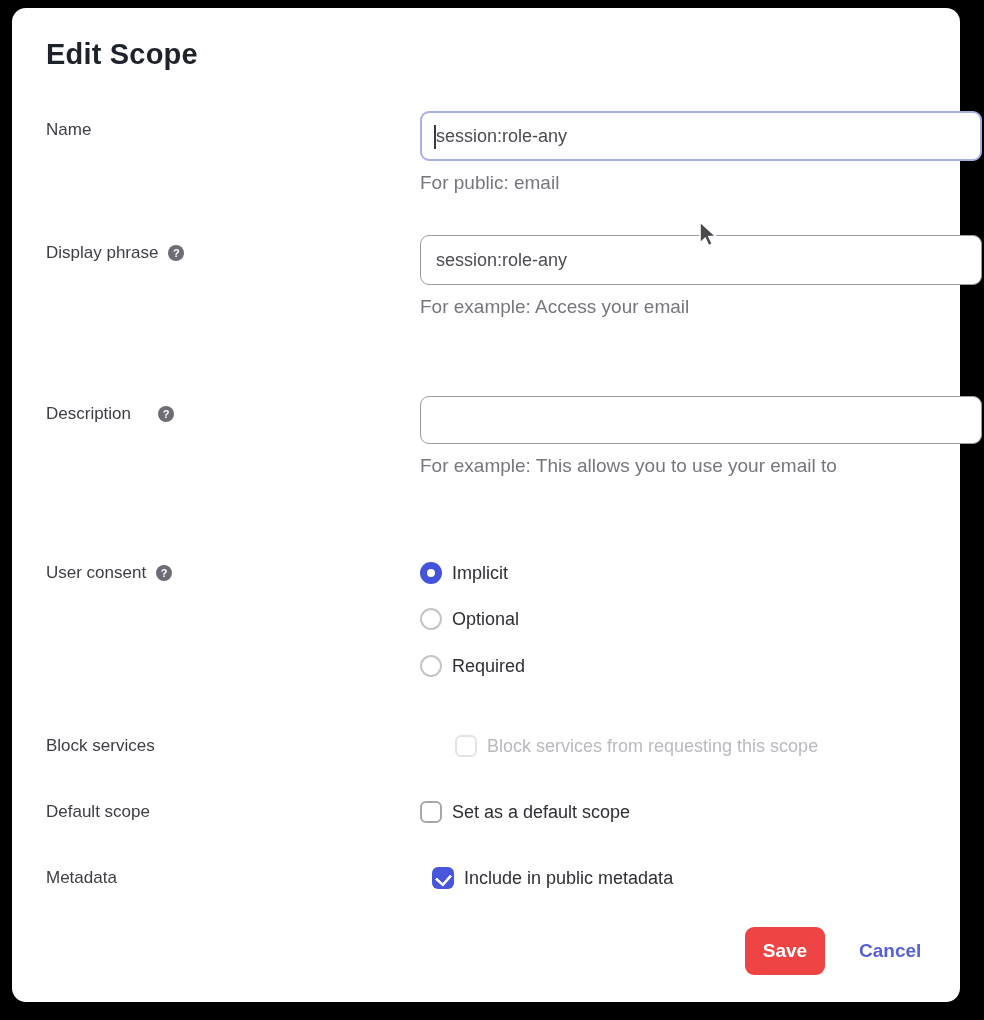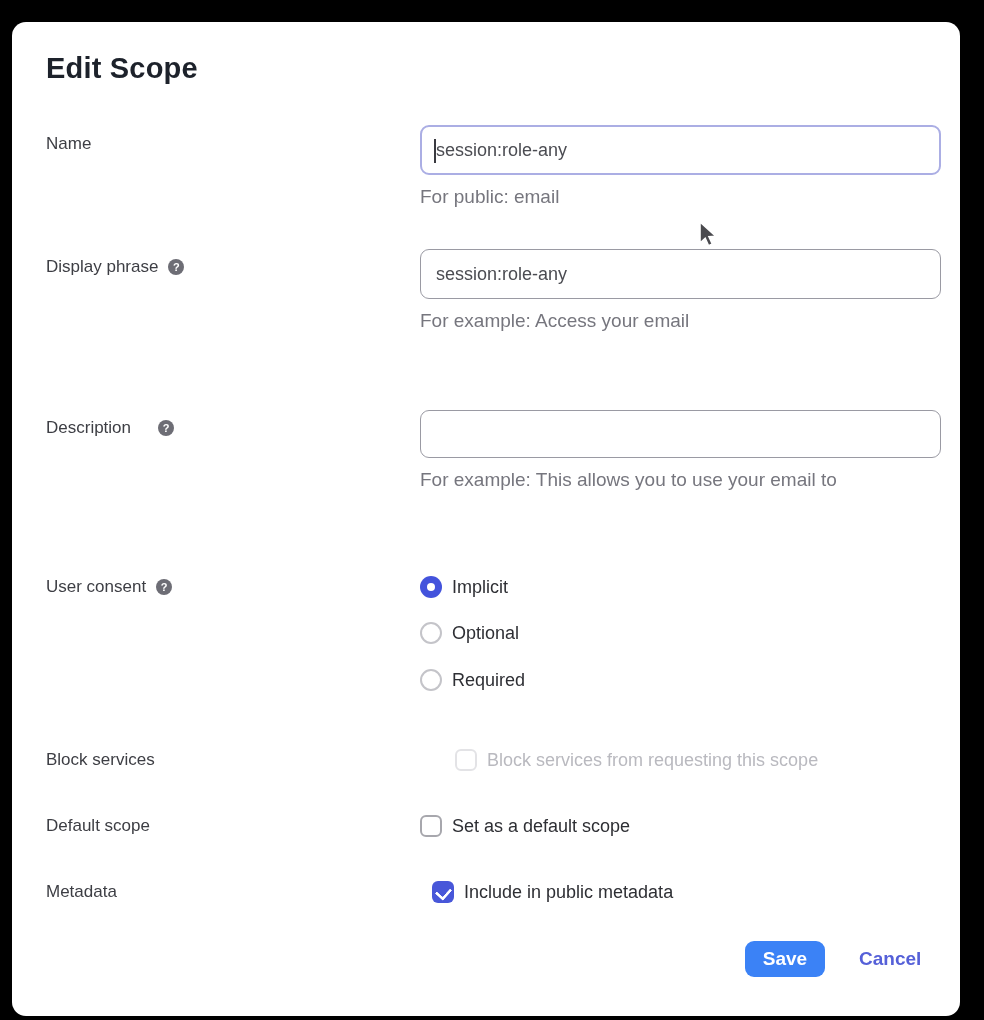--- a/index.html
+++ b/index.html
@@ -5,21 +5,21 @@
   * { margin: 0; padding: 0; box-sizing: border-box; }
   html, body { width: 984px; height: 1020px; }
   body {
     background: #000;
     font-family: "Liberation Sans", "DejaVu Sans", sans-serif;
     position: relative;
     overflow: hidden;
   }
   .dialog {
     position: absolute;
-    left: 12px; top: 22px;
+    left: 12px; top: 8px;
     width: 948px; height: 994px;
     background: #ffffff;
     border-radius: 14px;
     box-shadow: 0 6px 24px rgba(0,0,0,0.5);
   }
   .title {
     position: absolute;
     left: 34px; top: 30px;
     font-size: 29px;
     font-weight: 700;
@@ -44,21 +44,21 @@
     font-size: 11px;
     font-weight: 700;
     display: inline-flex;
     align-items: center;
     justify-content: center;
     line-height: 1;
   }
   .text-input {
     position: absolute;
     left: 408px;
-    width: 521px;
+    width: 562px;
     height: 50px;
     border: 1px solid #9a9aa3;
     border-radius: 9px;
     font-size: 18px;
     color: #4b4c52;
     padding: 0 15px;
     background: #fff;
     font-family: inherit;
     outline: none;
   }
@@ -131,22 +131,22 @@
     border-radius: 1px;
   }
   .actions {
     position: absolute;
     left: 733px; top: 919px;
     display: flex;
     align-items: center;
     gap: 34px;
   }
   .save-btn {
-    width: 80px; height: 36px;
-    background: #3b82f6;
+    width: 80px; height: 48px;
+    background: #ef4444;
     border: none;
     border-radius: 9px;
     color: #ffffff;
     font-size: 19px;
     font-weight: 700;
     font-family: inherit;
     cursor: pointer;
   }
   .cancel-link {
     font-size: 19px;

